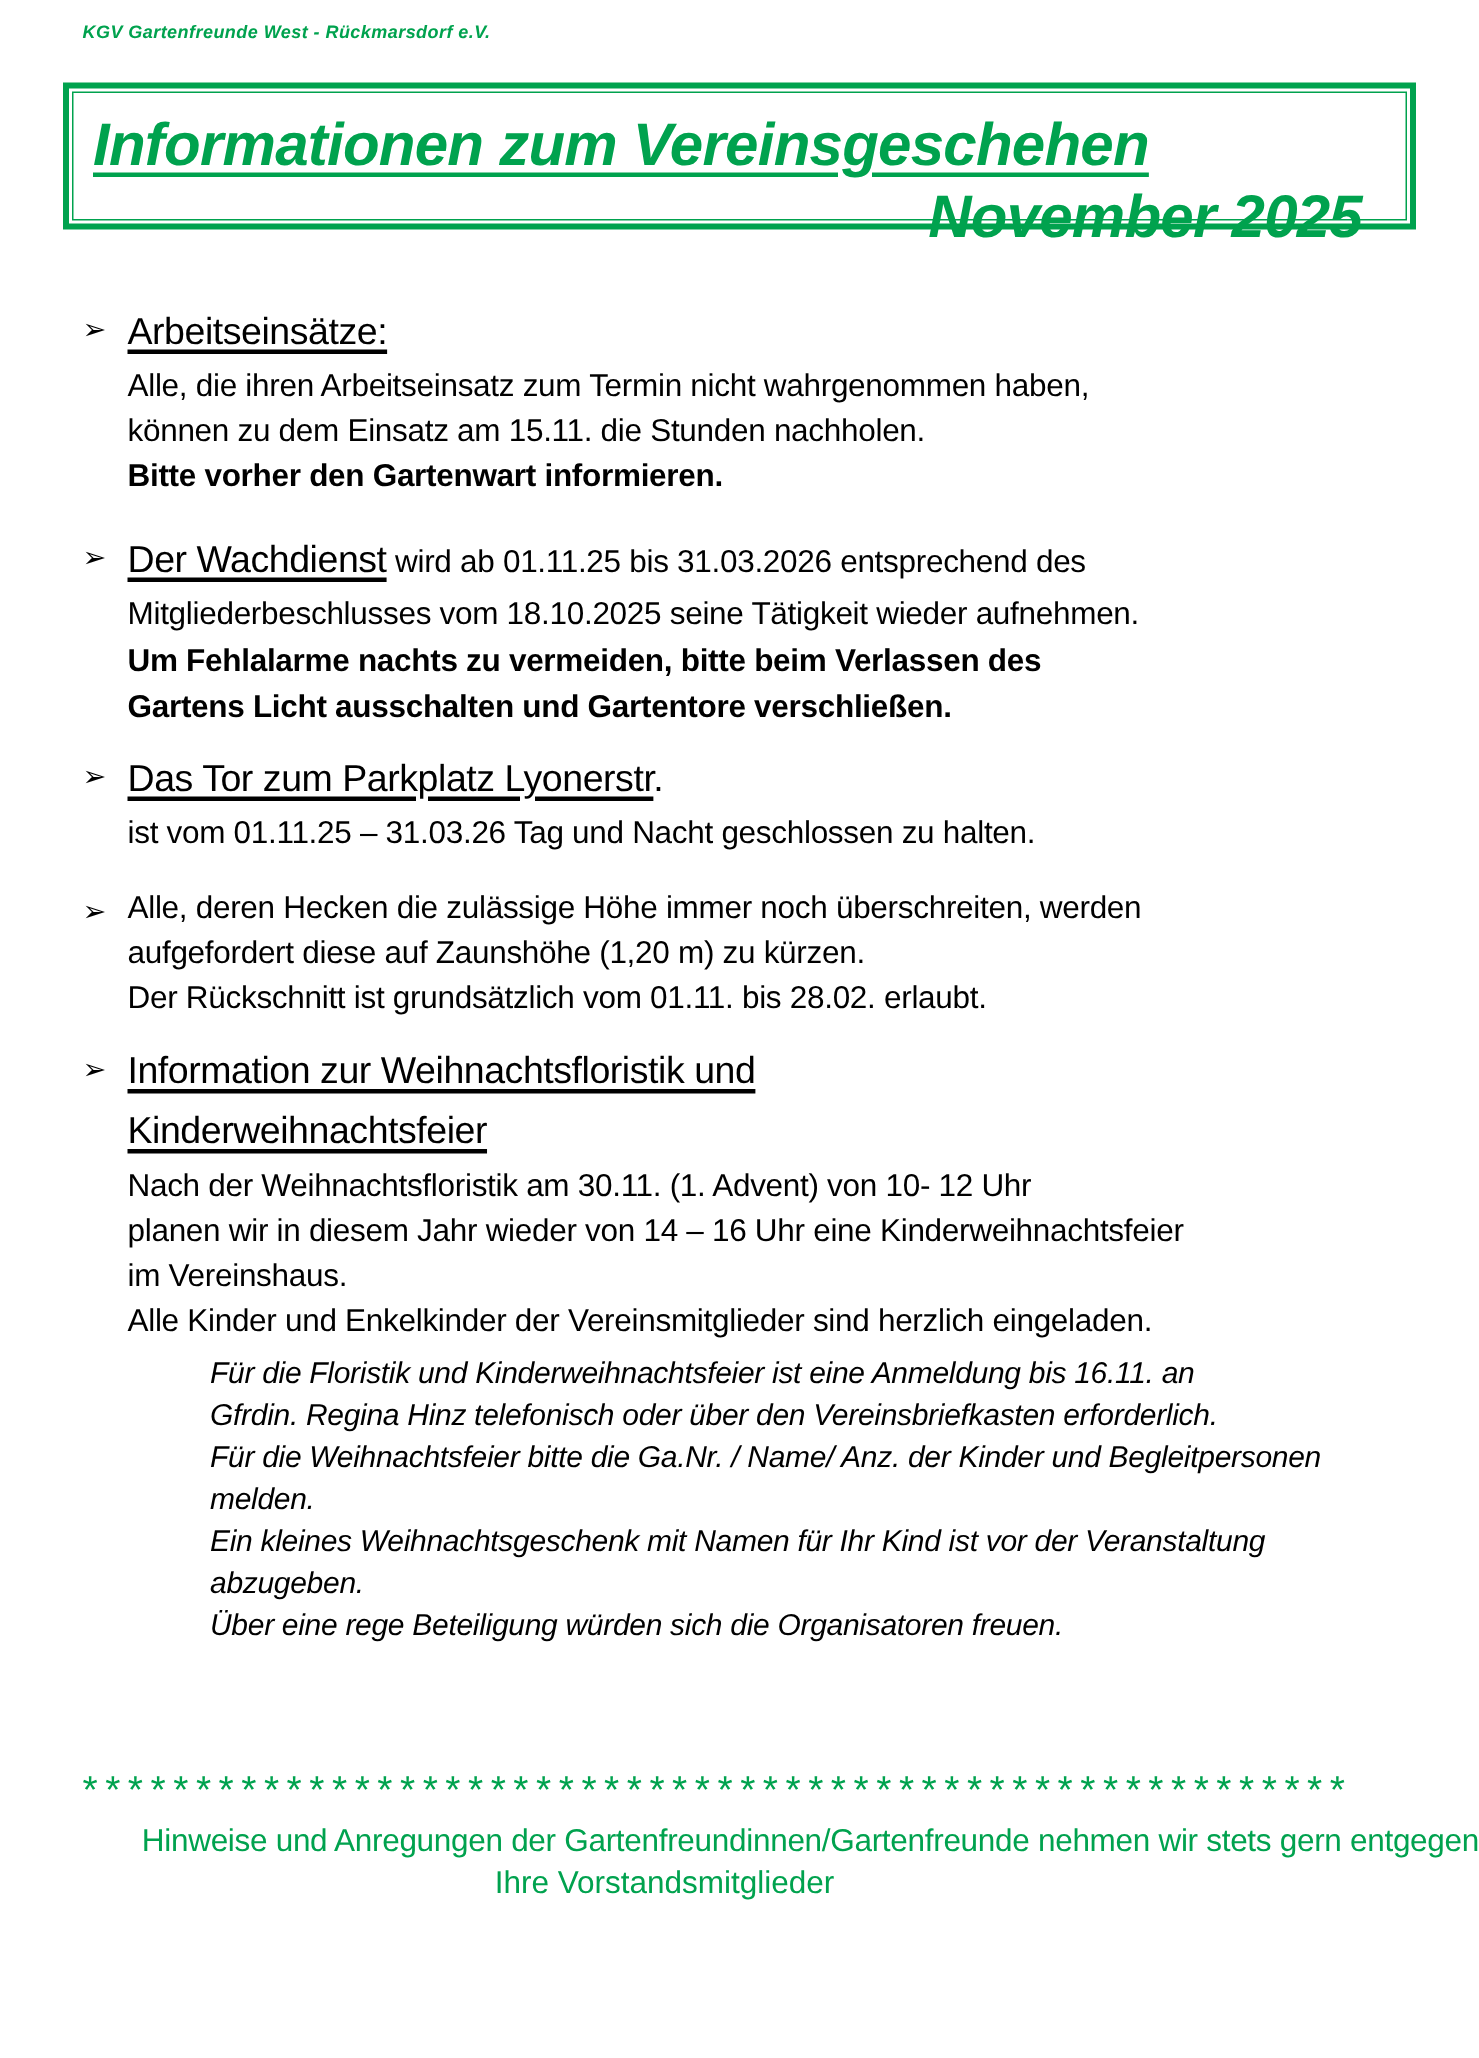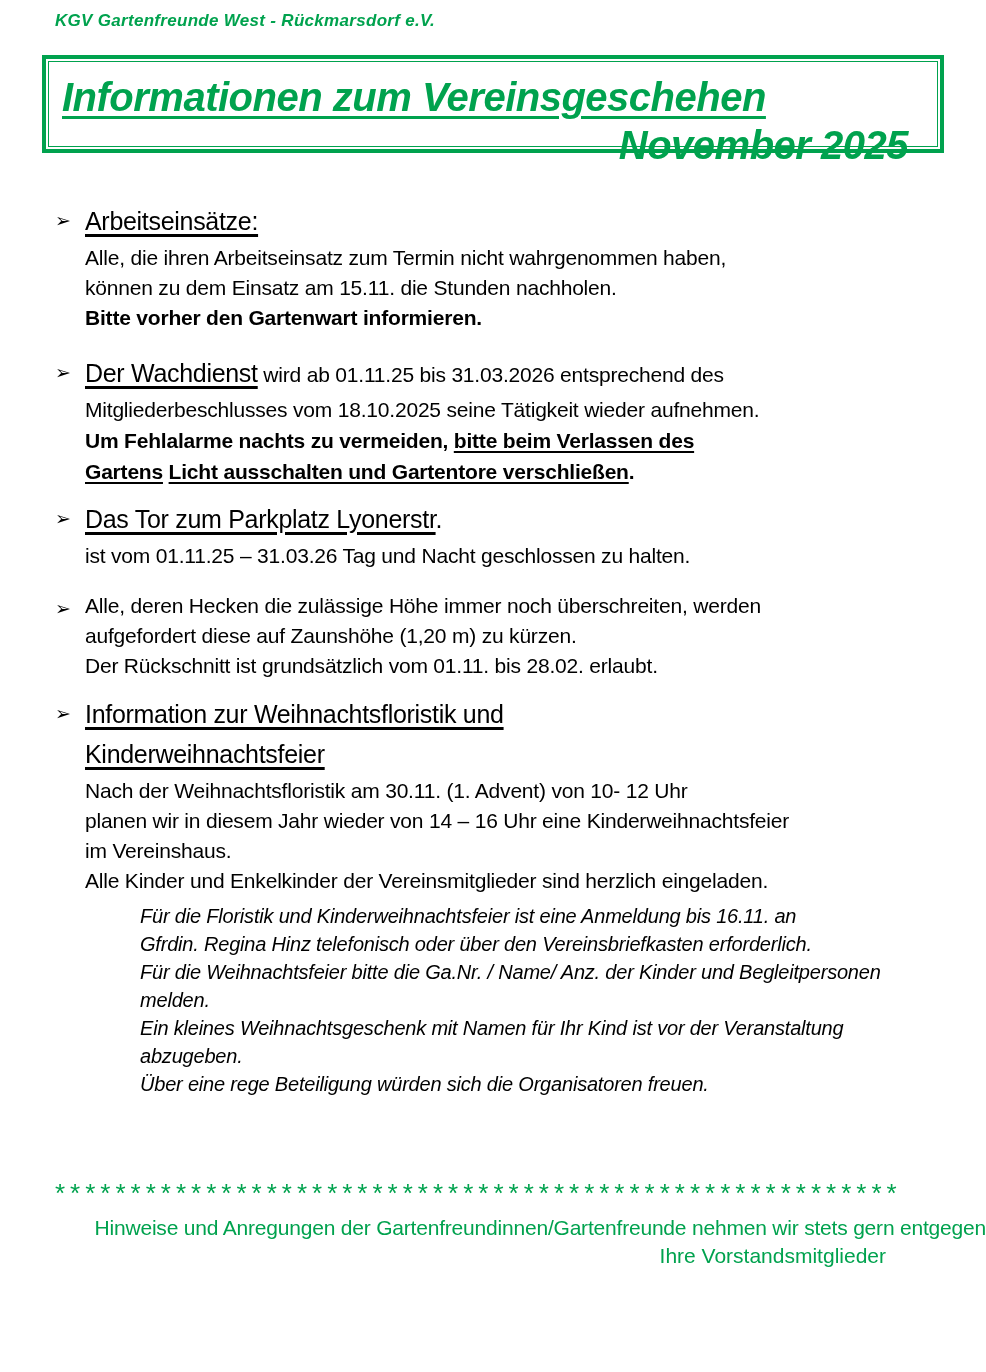--- a/index.html
+++ b/index.html
@@ -12,21 +12,21 @@
     width:986px;
     height:1372px;
     background:#ffffff;
     overflow:hidden;
     font-family:"Liberation Sans", sans-serif;
     color:var(--black);
   }
   
   .org{
     margin:10px 0 0 55px;
-    font-size:17px;
+    font-size:12px;
     line-height:22px;
     font-weight:bold;
     font-style:italic;
     color:var(--green);
     letter-spacing:.3px;
   }
   
   .banner{
     position:relative;
     margin:23px 42px 0 42px;
@@ -89,21 +89,20 @@
   .line{
     font-size:21px;
     line-height:30px;
     letter-spacing:-.2px;
   }
   .line.tall{line-height:31px;}
   .first-line{line-height:36px;}
   .b{font-weight:bold;}
   .bu{
     font-weight:bold;
-    text-decoration:underline;
     text-decoration-thickness:2px;
     text-underline-offset:3px;
     text-align:center;
   }
   .mt-s2{margin-top:22px;}
   .mt-s3{margin-top:14px;}
   .mt-s4{margin-top:20px;}
   .mt-s5{margin-top:15px;}
   
   .note{
@@ -126,21 +125,21 @@
     margin:6px 0 0 55px;
     color:var(--green);
     font-size:21px;
     line-height:27px;
     letter-spacing:-.2px;
     text-align:right;
   }
   .footer-sign{
     margin-top:1px;
     margin-right:100px;
-    text-align:right;
+    text-align:center;
     color:var(--green);
     font-size:21px;
     line-height:27px;
   }
 </style>
 </head>
 <body>
 
 <div class="page">
 

